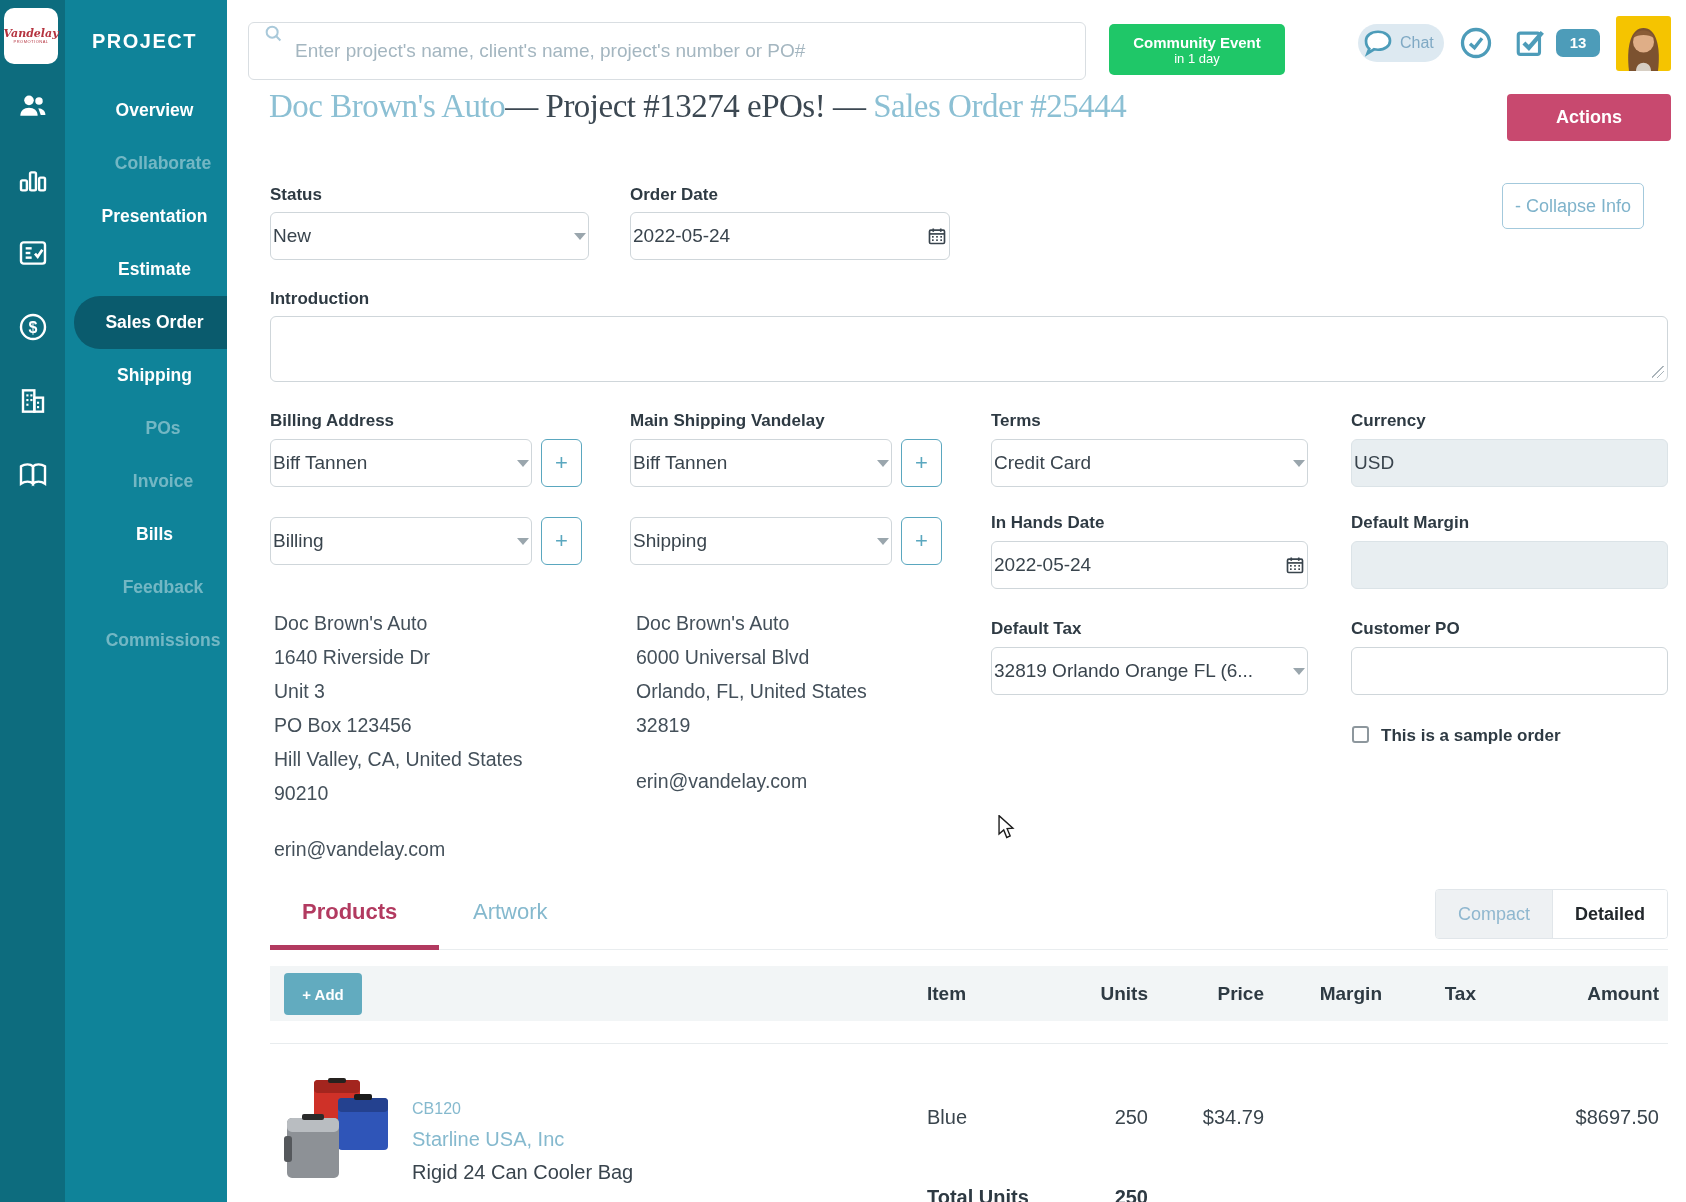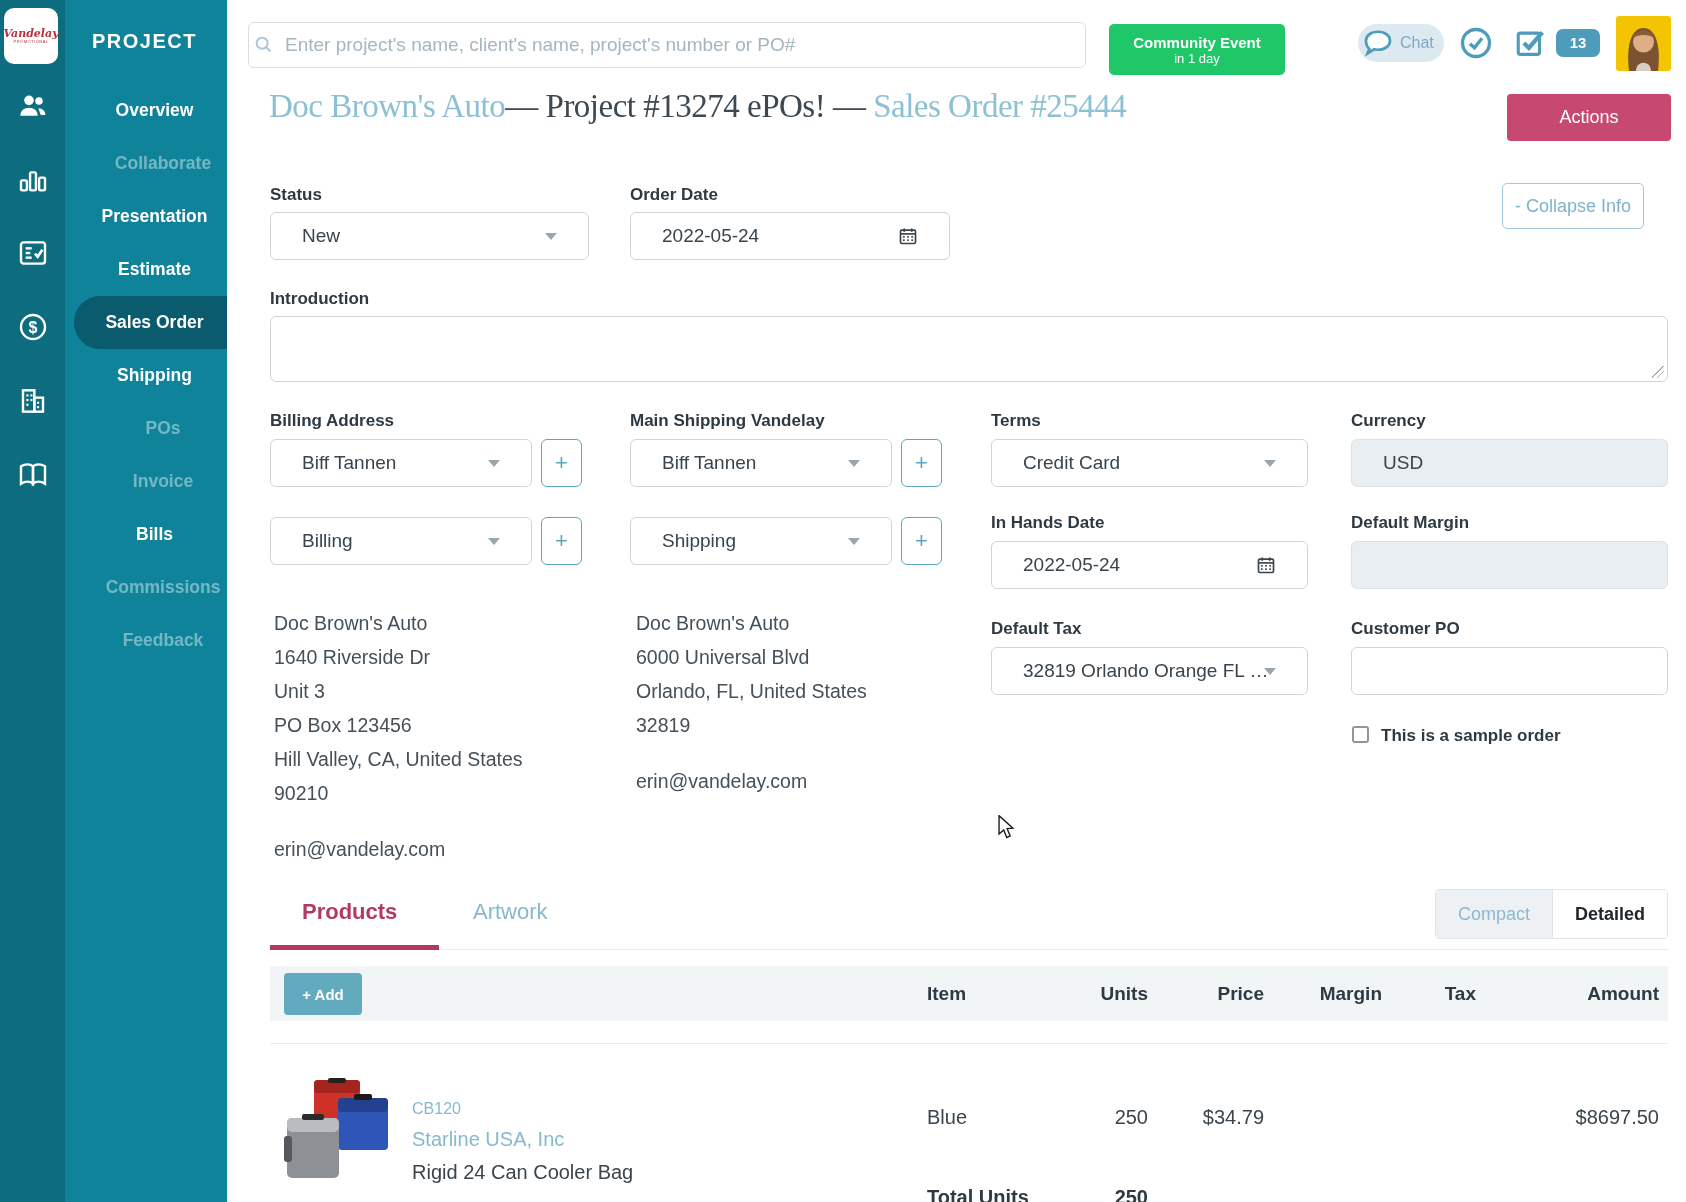--- a/index.html
+++ b/index.html
@@ -16,39 +16,39 @@
   .logo-tag { font-size:4px; color:#b5333f; letter-spacing:.5px; }
   .rail-icon { position:absolute; left:50%; transform:translate(-50%,-50%); width:32px; height:32px; }
   
   .nav { position:absolute; left:65px; top:0; width:162px; height:1202px; background:#0f8399;text-align:center; }
   .nav-title { position:absolute; left:27px; top:30px; color:#fff; font-size:20px; font-weight:bold; letter-spacing:1.5px; }
   .nav-items { position:absolute; left:0; top:84px; width:162px; }
   .nav-item { height:53px; line-height:53px; padding-left:17px; font-size:17.5px; font-weight:bold; color:#ffffff; cursor:pointer; }
   .nav-item.muted { color:rgba(255,255,255,0.42);padding-left:34px; }
   .nav-item.active { background:#0a5b6d; border-radius:26px 0 0 26px; margin-left:9px; padding-left:8px; }
   
-  .search { position:absolute; left:248px; top:22px; width:838px; height:46px; border:1px solid #d9dee2; border-radius:6px; background:#fff; display:flex; align-items:center; padding-left:4px; }
+  .search { position:absolute; left:248px; top:22px; width:838px; height:58px; border:1px solid #d9dee2; border-radius:6px; background:#fff; display:flex; padding-left:14px; }
   .search input { border:none; outline:none; flex:1; font-size:19px; color:#39444d; font-family:"Liberation Sans",sans-serif; margin-left:10px; background:transparent; }
   .search input::placeholder { color:#a4b6c0; }
   .btn-green { position:absolute; left:1109px; top:24px; width:176px; height:51px; background:#1fc768; border:none; border-radius:5px; color:#fff; cursor:pointer; font-family:"Liberation Sans",sans-serif; }
   .btn-green .l1 { display:block; font-size:15px; font-weight:bold; }
   .btn-green .l2 { display:block; font-size:13px; }
   .chat-pill { position:absolute; left:1358px; top:24px; width:86px; height:38px; background:#dde9f1; border-radius:19px; display:flex; align-items:center; cursor:pointer; }
   .chat-pill .lbl { font-size:16px; color:#7fa9c4; margin-left:4px; }
   .top-ic { position:absolute; cursor:pointer; }
   .badge { position:absolute; left:1556px; top:29px; width:44px; height:28px; background:#4d9cb9; border-radius:7px; color:#fff; font-size:15px; font-weight:bold; text-align:center; line-height:28px; cursor:pointer; }
   .avatar { position:absolute; left:1616px; top:16px; width:55px; height:55px; border-radius:3px; overflow:hidden; cursor:pointer; }
   
   .page-title { position:absolute; left:269px; top:88px; width:1220px; font-family:"Liberation Serif", serif; font-size:33px; letter-spacing:-0.5px; white-space:nowrap; }
   .t-blue { color:#8cc0d4; }
   .t-dark { color:#3c4852; }
-  .btn-actions { position:absolute; left:1507px; top:94px; width:164px; height:47px; background:#c8496f; border:none; border-radius:4px; color:#fff; font-size:18px; font-weight:normal; cursor:pointer; font-family:"Liberation Sans",sans-serif; }
+  .btn-actions { position:absolute; left:1507px; top:94px; width:164px; height:47px; background:#c8496f; border:none; border-radius:4px; color:#fff; font-size:18px; font-weight:bold; cursor:pointer; font-family:"Liberation Sans",sans-serif; }
   
   .flabel { position:absolute; font-size:17px; font-weight:bold; color:#2e3a43; }
-  .select, .tinput { position:absolute; height:48px; border:1px solid #cfd6da; border-radius:6px; background:#fff; display:flex; align-items:center; padding:0 31px; font-size:19px; color:#39444d; cursor:pointer; }
+  .select, .tinput { position:absolute; height:48px; border:1px solid #cfd6da; border-radius:6px; background:#fff; display:flex; align-items:center; padding:0 2px; font-size:19px; color:#39444d; cursor:pointer; }
   .select .val { flex:1; white-space:nowrap; overflow:hidden; text-overflow:ellipsis; }
   .caret { width:0; height:0; border-left:6px solid transparent; border-right:6px solid transparent; border-top:7px solid #9aa6ad; margin-left:8px; flex:none; }
   .tinput { cursor:text; }
   .tinput input { border:none; outline:none; flex:1; font-size:19px; color:#39444d; background:transparent; font-family:"Liberation Sans",sans-serif; width:100%; }
   .disabled-input { background:#e8eef1; border-color:#dbe3e7; cursor:default; }
   .plus-btn { position:absolute; width:41px; height:48px; border:1px solid #5aa7bf; border-radius:6px; background:#fff; color:#5aa7bf; font-size:22px; cursor:pointer; font-family:"Liberation Sans",sans-serif; }
   .collapse-btn { position:absolute; left:1502px; top:183px; width:142px; height:46px; background:#fff; border:1px solid #a3c9dc; border-radius:5px; color:#7fb3cb; font-size:18px; cursor:pointer; font-family:"Liberation Sans",sans-serif; }
   .intro-area { position:absolute; left:270px; top:316px; width:1398px; height:66px; border:1px solid #cfd6da; border-radius:6px; background:#fff; resize:none; font-family:"Liberation Sans",sans-serif; font-size:18px; padding:8px 12px; color:#39444d; outline:none; }
   .resize-glyph { position:absolute; left:1652px; top:366px; width:12px; height:12px; background:
      linear-gradient(135deg, transparent 45%, #aab4ba 45%, #aab4ba 52%, transparent 52%, transparent 68%, #aab4ba 68%, #aab4ba 75%, transparent 75%); pointer-events:none; }
@@ -136,22 +136,22 @@
     <div class="nav-items">
       <div class="nav-item">Overview</div>
       <div class="nav-item muted">Collaborate</div>
       <div class="nav-item">Presentation</div>
       <div class="nav-item">Estimate</div>
       <div class="nav-item active">Sales Order</div>
       <div class="nav-item">Shipping</div>
       <div class="nav-item muted">POs</div>
       <div class="nav-item muted">Invoice</div>
       <div class="nav-item">Bills</div>
+      <div class="nav-item muted">Feedback</div>
       <div class="nav-item muted">Commissions</div>
-      <div class="nav-item muted">Feedback</div>
     </div>
   </div>
 
   <div class="search">
     <svg width="22" height="22" viewBox="0 0 24 24">
       <circle cx="10" cy="10" r="6" fill="none" stroke="#a9c9da" stroke-width="2.2"></circle>
       <line x1="14.5" y1="14.5" x2="19" y2="19" stroke="#a9c9da" stroke-width="2.2"></line>
     </svg>
     <input type="text" placeholder="Enter project's name, client's name, project's number or PO#" style="">
   </div>

